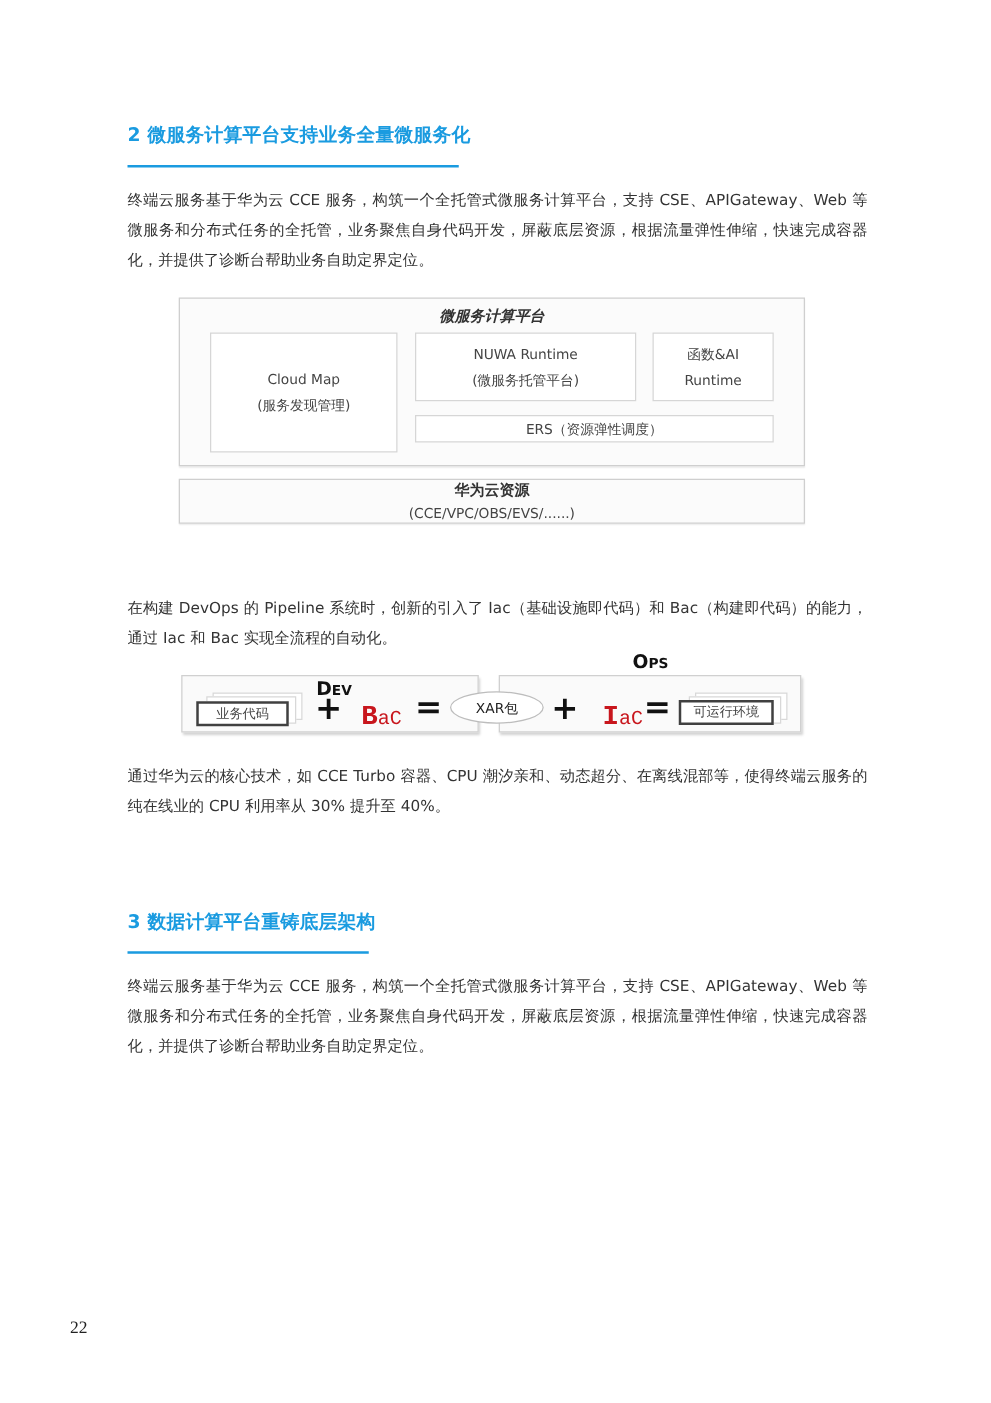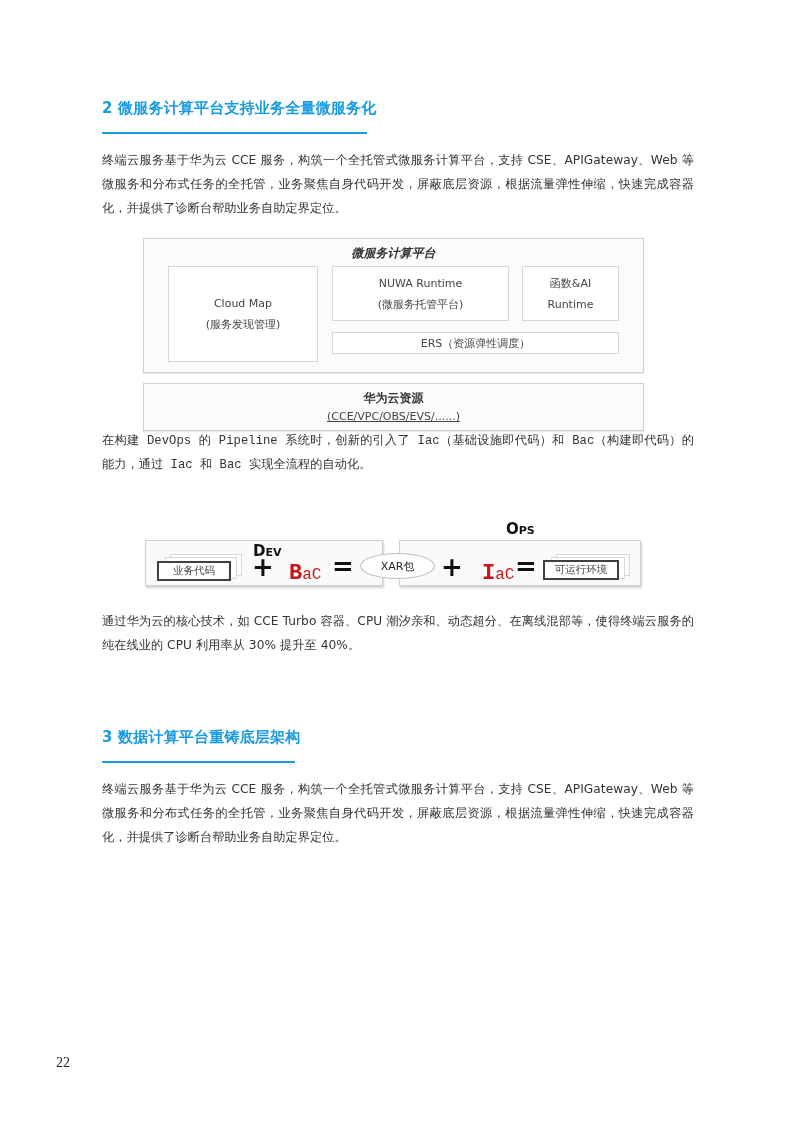--- a/index.html
+++ b/index.html
@@ -89,26 +89,26 @@
   <div>(微服务托管平台)</div>
 </div>
 <div class="box" style="left:522px; top:266px; width:97px; height:55px;">
   <div>函数&amp;AI</div>
   <div>Runtime</div>
 </div>
 <div class="box" style="left:332px; top:332px; width:287px; height:22px;">
   <div>ERS（资源弹性调度）</div>
 </div>
 
-<div class="outer" style="left:143px; top:383px; width:501px; height:48px; display:flex; flex-direction:column; align-items:center; justify-content:center;">
+<div class="outer" style="left:143px; top:383px; width:501px; height:36px; display:flex; flex-direction:column; align-items:center; justify-content:center;">
   <div style="font-size:12px; font-weight:bold; color:#333; line-height:19px;">华为云资源</div>
-  <div class="sub" style="line-height:17px;text-decoration:underline;">(CCE/VPC/OBS/EVS/......)</div>
+  <div class="sub" style="line-height:17px;">(CCE/VPC/OBS/EVS/......)</div>
 </div>
 
-<div class="para" style="top:429px;font-family:Liberation Mono, monospace;">在构建 DevOps 的 Pipeline 系统时，创新的引入了 Iac（基础设施即代码）和 Bac（构建即代码）的能力，通过 Iac 和 Bac 实现全流程的自动化。</div>
+<div class="para" style="top:474px;">在构建 DevOps 的 Pipeline 系统时，创新的引入了 Iac（基础设施即代码）和 Bac（构建即代码）的能力，通过 Iac 和 Bac 实现全流程的自动化。</div>
 
 <div class="pipe-box" style="left:145px; top:540px; width:238px; height:46px;"></div>
 <div class="stack-card" style="left:170px; top:554px; width:72px; height:22px;"></div>
 <div class="stack-card" style="left:165px; top:557px; width:72px; height:22px;"></div>
 <div class="stack-label" style="left:157px; top:561px; width:74px; height:20px;">业务代码</div>
 
 <div class="cap-label" style="left:253px; top:542px;"><span class="big">D</span><span>EV</span></div>
 <div class="big-sym" style="left:252px; top:554px; font-size:26px; line-height:26px;">+</div>
 <div class="red-label" style="left:289px; top:561px;"><span class="big">B</span><span class="small">aC</span></div>
 <div class="big-sym" style="left:332px; top:553px; font-size:26px; line-height:26px;">=</div>

